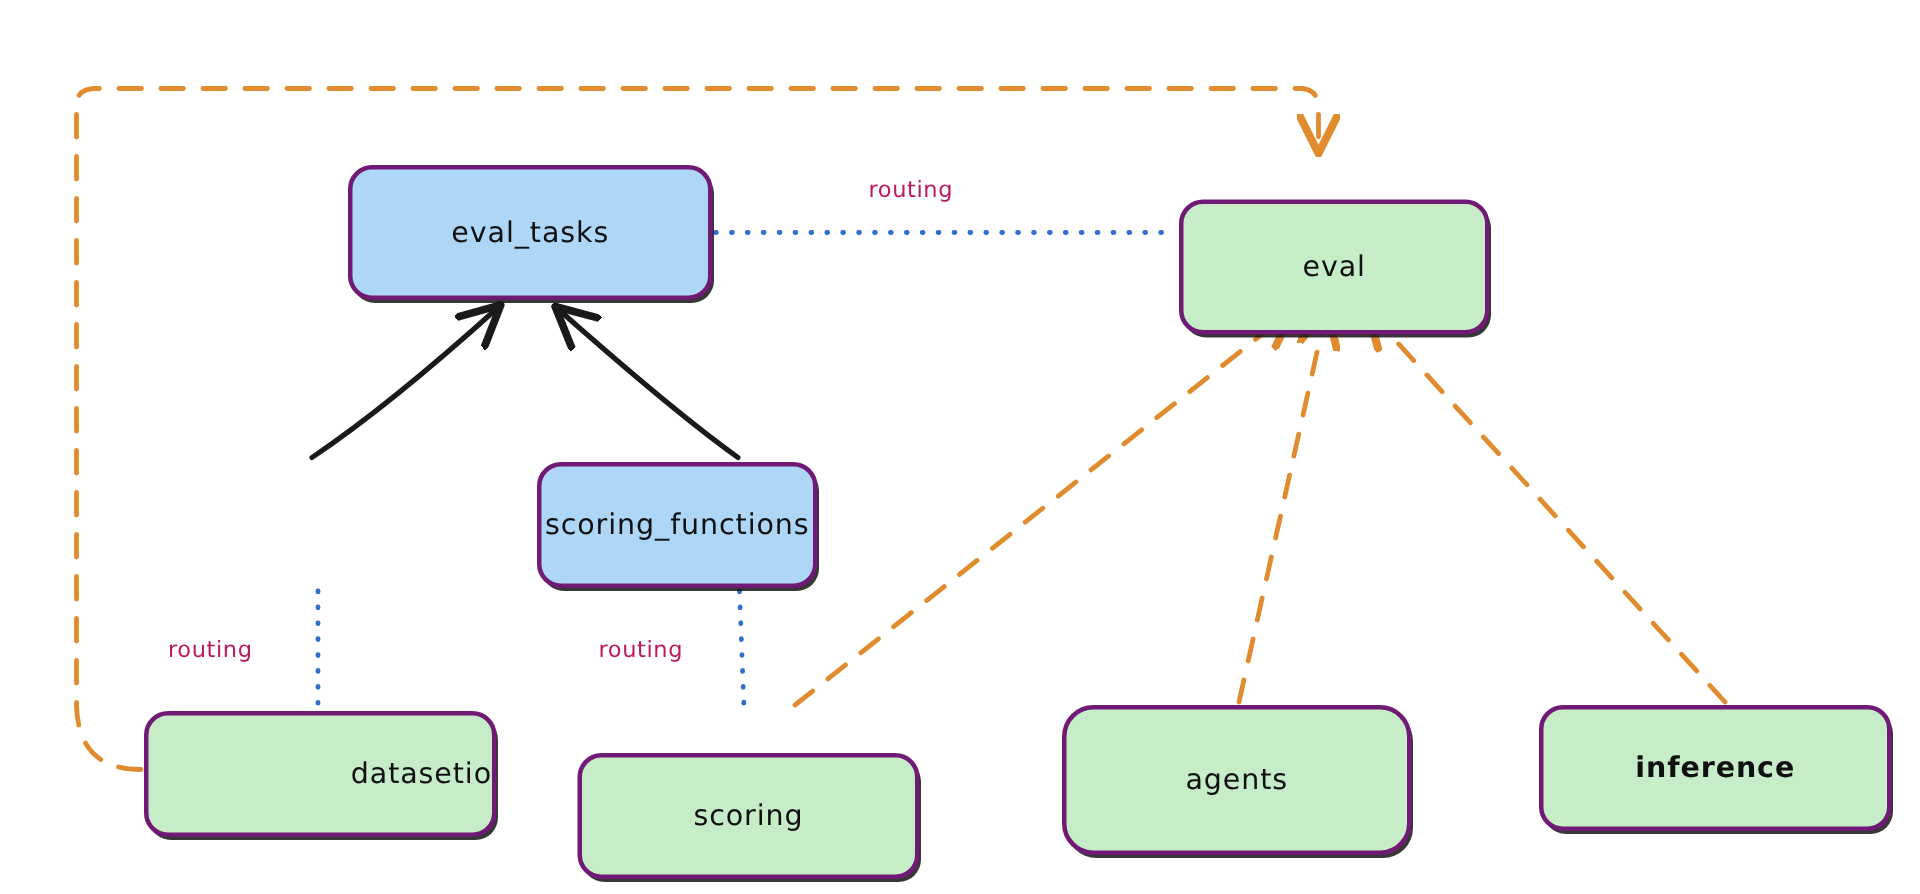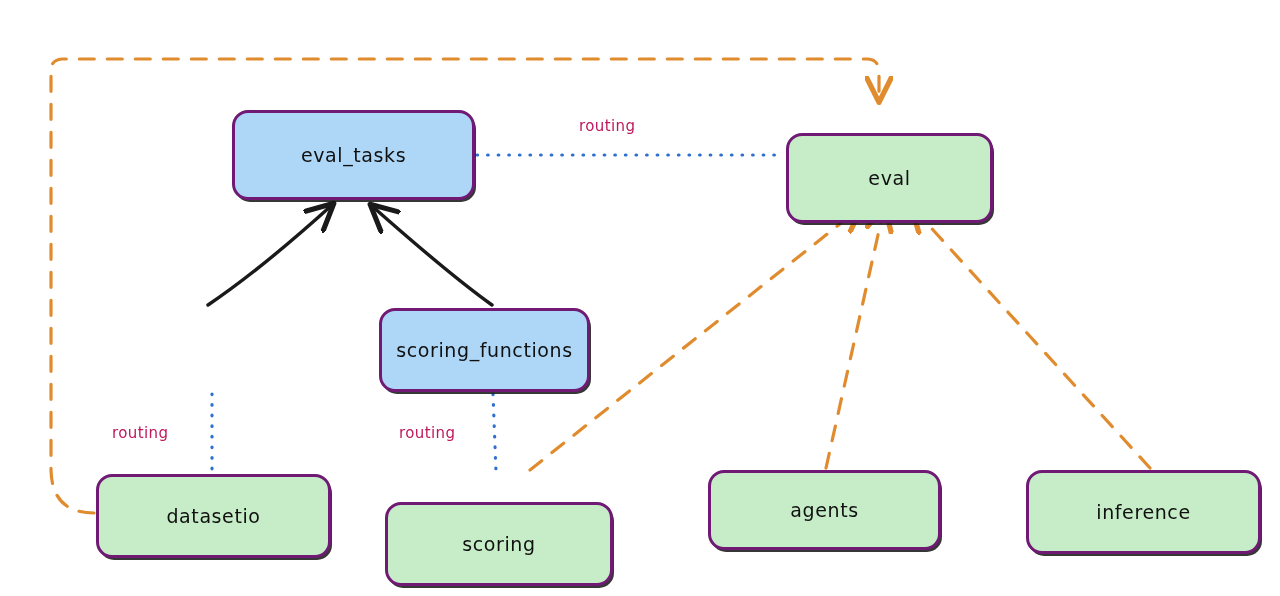--- a/index.html
+++ b/index.html
@@ -90,37 +90,37 @@
 
   <div class="node api" style="left:232px; top:110px; width:243px; height:90px;">
     <span class="node-label">eval_tasks</span>
   </div>
 
   <div class="node provider" style="left:786px; top:110px; width:207px; height:90px;margin-top:23px;">
     <span class="node-label">eval</span>
   </div>
 
 
-  <div class="node api" style="left:379px; top:308px; width:211px; height:84px;text-align:right;">
+  <div class="node api" style="left:358px; top:308px; width:187px; height:84px;text-align:right;">
     <span class="node-label">scoring_functions</span>
   </div>
 
-  <div class="node provider" style="left:96px; top:474px; width:235px; height:84px;">
+  <div class="node provider" style="left:96px; top:474px; width:235px; height:84px;justify-content:flex-end;">
     <span class="node-label">datasetio</span>
   </div>
 
   <div class="node provider" style="left:385px; top:474px; width:228px; height:84px;margin-top:28px;">
     <span class="node-label">scoring</span>
   </div>
 
-  <div class="node provider" style="left:708px; top:470px; width:233px; height:80px;">
+  <div class="node provider" style="left:708px; top:470px; width:233px; height:100px;border-radius:21px;">
     <span class="node-label">agents</span>
   </div>
 
-  <div class="node provider" style="left:1026px; top:470px; width:235px; height:84px;">
+  <div class="node provider" style="left:1026px; top:470px; width:235px; height:84px;font-weight:bold;">
     <span class="node-label">inference</span>
   </div>
 
   <div class="edge-label" style="left:579px; top:117px;">routing</div>
 
   <div class="edge-label" style="left:112px; top:424px;">routing</div>
 
   <div class="edge-label" style="left:399px; top:424px;">routing</div>
 
 </div>

